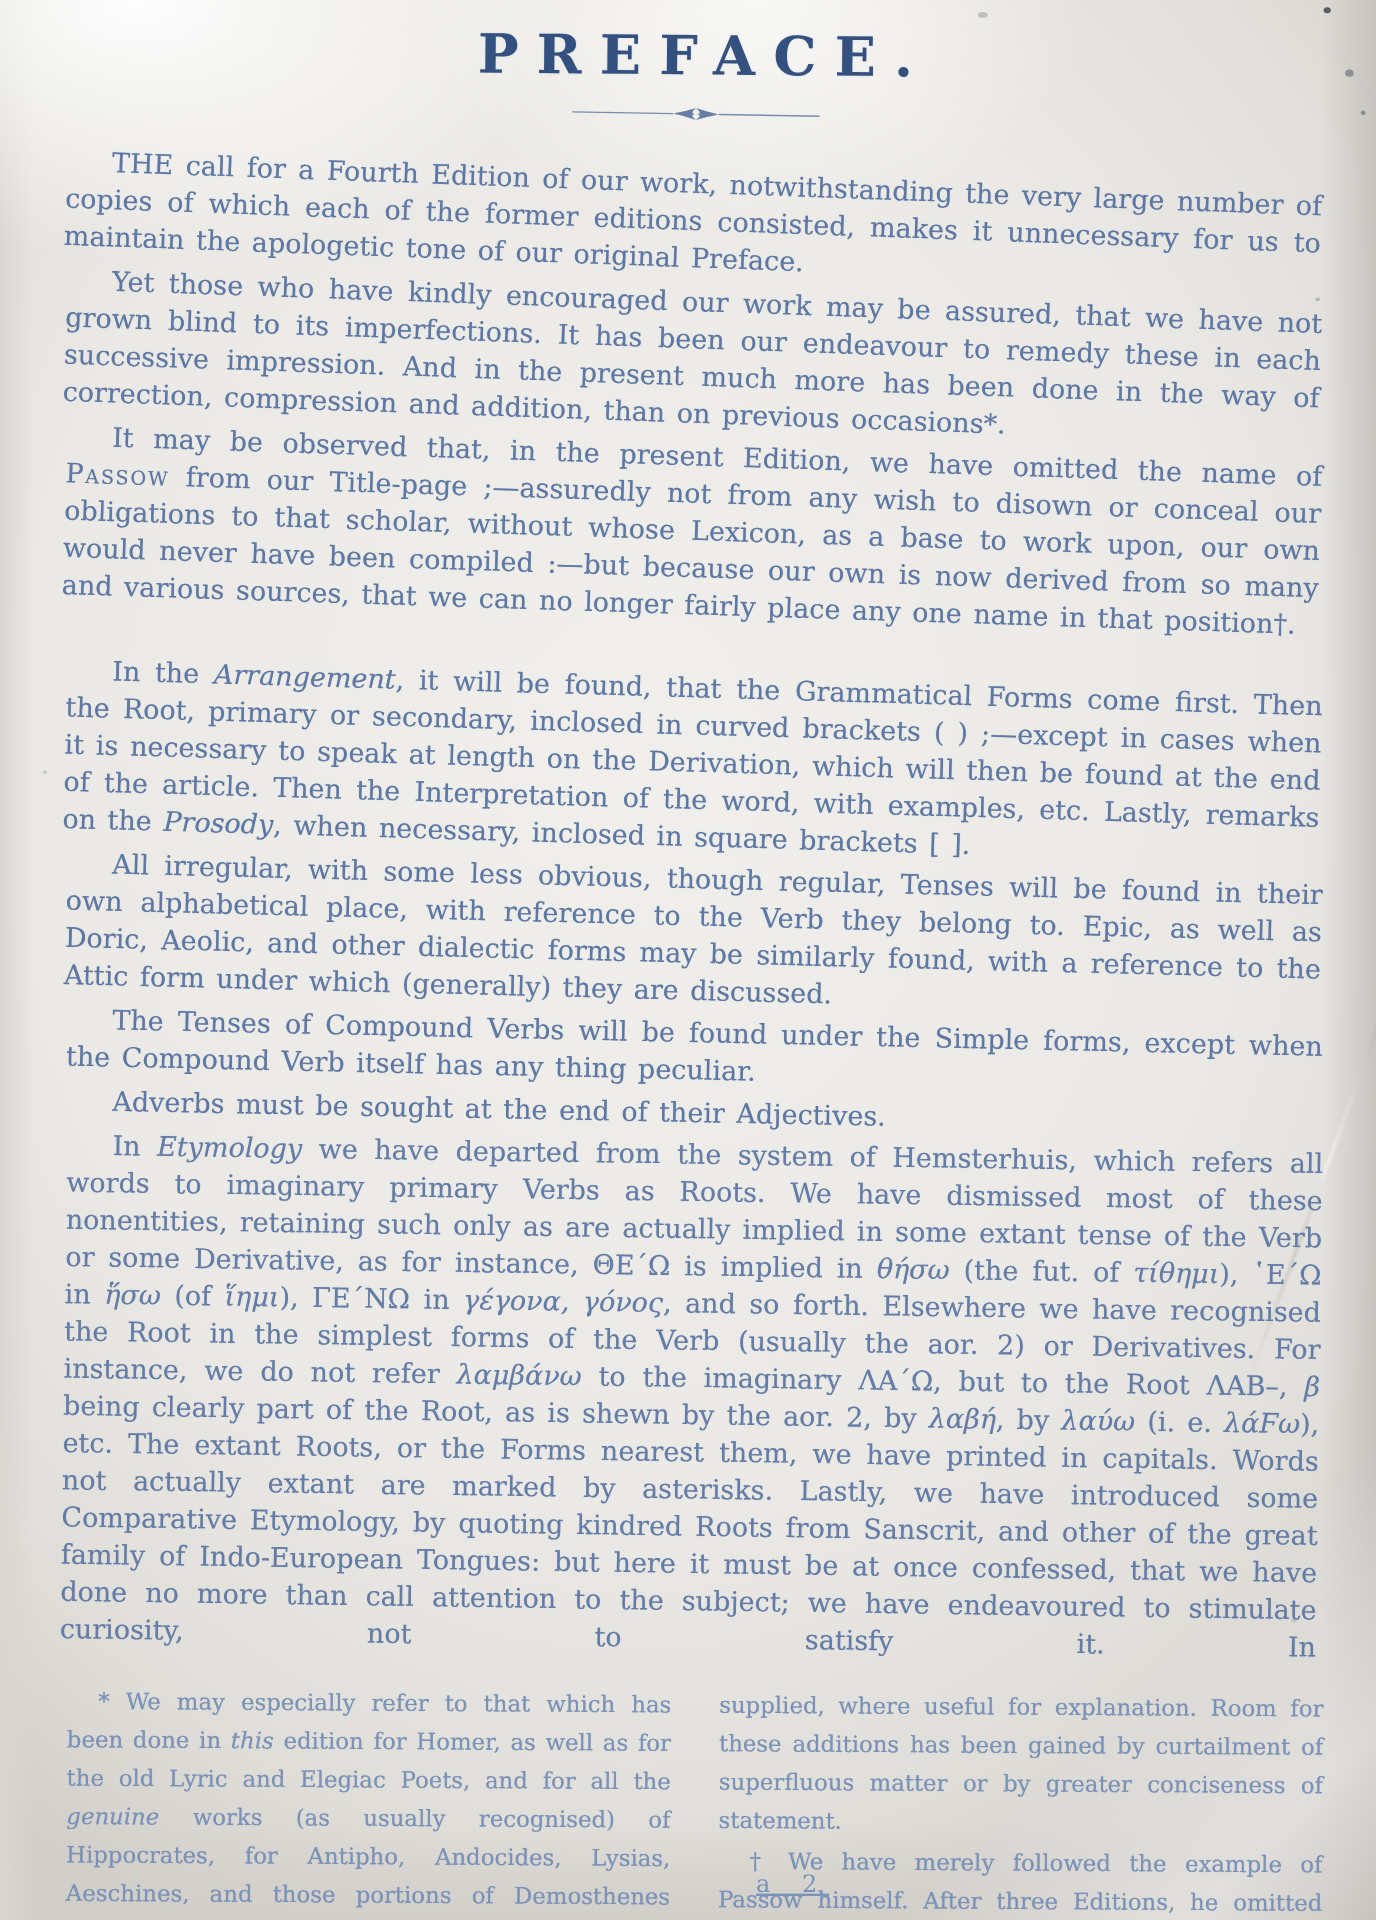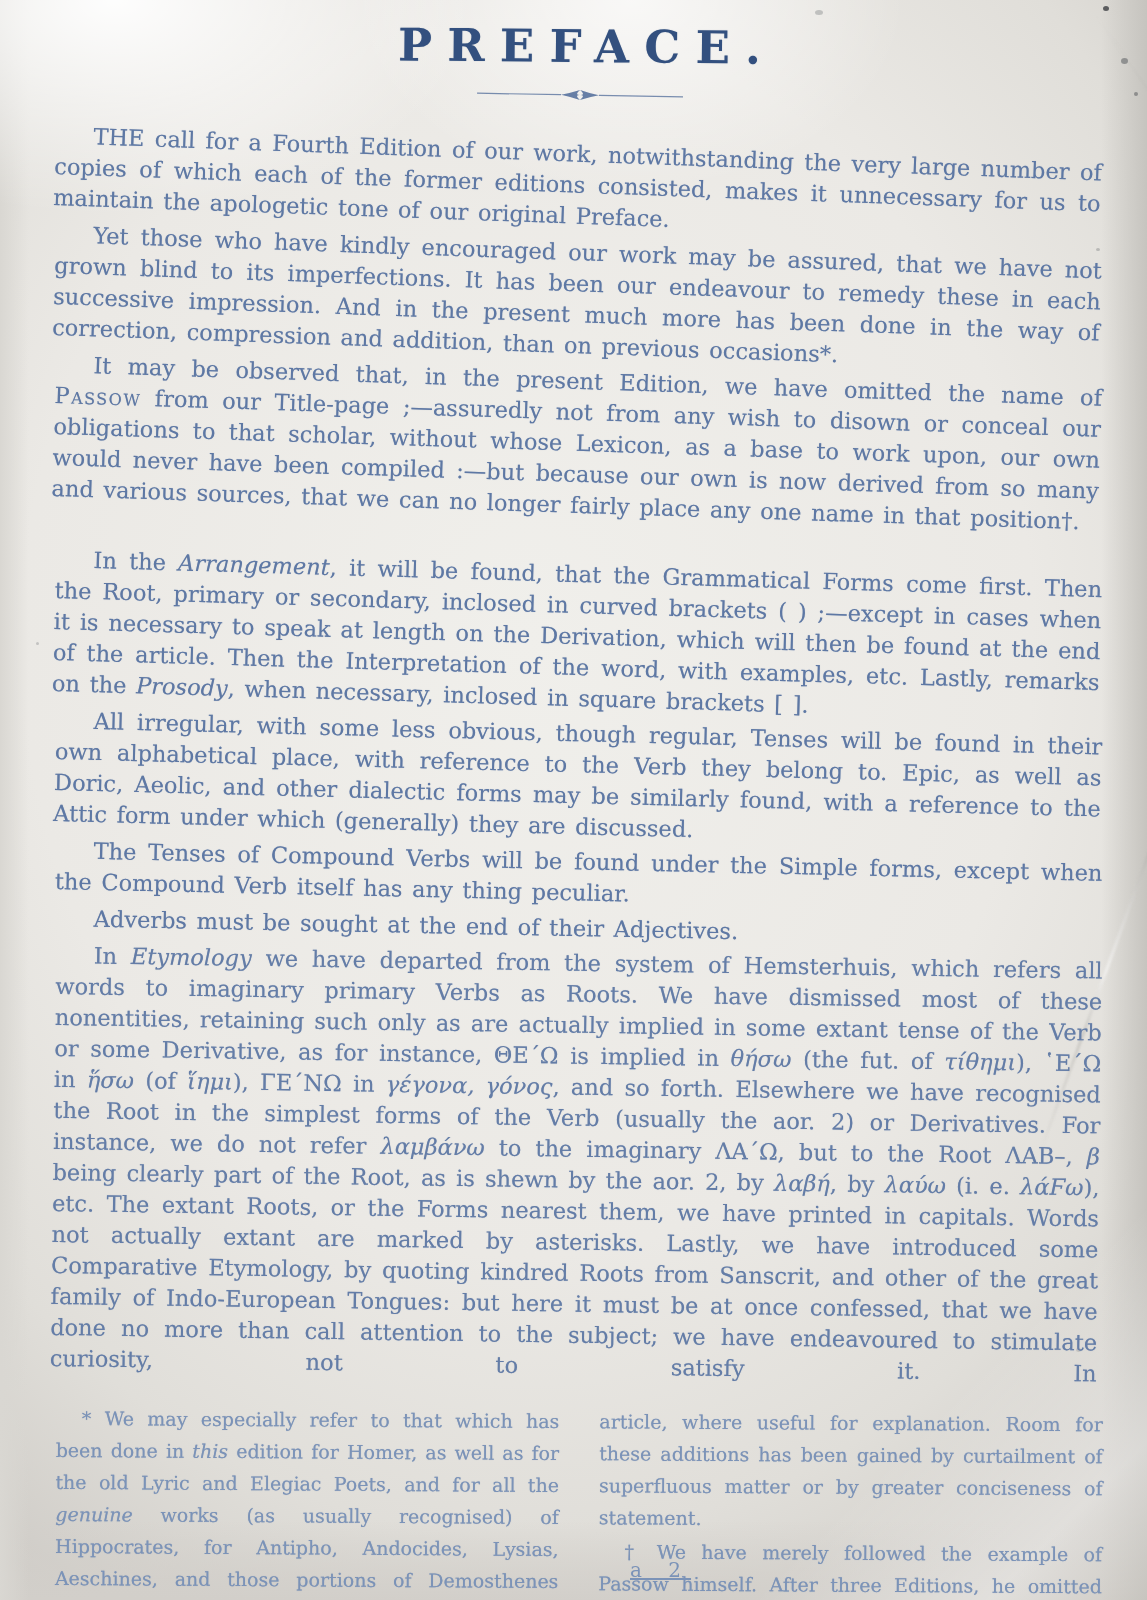--- a/index.html
+++ b/index.html
@@ -163,20 +163,20 @@
         <p class="para"><span>The Tenses of Compound Verbs will be found under the Simple forms, except when the Compound Verb itself has any thing peculiar.</span></p>
         <p class="para"><span>Adverbs must be sought at the end of their Adjectives.</span></p>
         <p class="para runover"><span>In </span><span class="it">Etymology</span><span> we have departed from the system of Hemsterhuis, which refers all words to imaginary primary Verbs as Roots. We have dismissed most of these nonentities, retaining such only as are actually implied in some extant tense of the Verb or some Derivative, as for instance, ΘΕ´Ω is implied in </span><span class="it">θήσω</span><span> (the fut. of </span><span class="it">τίθημι</span><span>), ῾Ε´Ω in </span><span class="it">ἥσω</span><span> (of </span><span class="it">ἵημι</span><span>), ΓΕ´ΝΩ in </span><span class="it">γέγονα, γόνος</span><span>, and so forth. Elsewhere we have recognised the Root in the simplest forms of the Verb (usually the aor. 2) or Derivatives. For instance, we do not refer </span><span class="it">λαμβάνω</span><span> to the imaginary ΛΑ´Ω, but to the Root ΛΑΒ–, </span><span class="it">β</span><span> being clearly part of the Root, as is shewn by the aor. 2, by </span><span class="it">λαβή</span><span>, by </span><span class="it">λαύω</span><span> (i. e. </span><span class="it">λάϜω</span><span>), etc. The extant Roots, or the Forms nearest them, we have printed in capitals. Words not actually extant are marked by asterisks. Lastly, we have introduced some Comparative Etymology, by quoting kindred Roots from Sanscrit, and other of the great family of Indo-European Tongues: but here it must be at once confessed, that we have done no more than call attention to the subject; we have endeavoured to stimulate curiosity, not to satisfy it. In</span></p>
       </div>
 
     <div class="footnotes">
       <div class="fn-col">
           <p class="para runover"><span>* We may especially refer to that which has been done in </span><span class="it">this</span><span> edition for Homer, as well as for the old Lyric and Elegiac Poets, and for all the </span><span class="it">genuine</span><span> works (as usually recognised) of Hippocrates, for Antipho, Andocides, Lysias, Aeschines, and those portions of Demosthenes which are most commonly studied.—The actual words of the Authors have been</span></p>
         </div>
       <div class="fn-col">
-          <p class="para noindent"><span>article, where useful for explanation. Room for these additions has been gained by curtailment of superfluous matter or by greater conciseness of statement.</span></p>
+          <p class="para noindent"><span>supplied, where useful for explanation. Room for these additions has been gained by curtailment of superfluous matter or by greater conciseness of statement.</span></p>
           <p class="para"><span>† We have merely followed the example of Passow himself. After three Editions, he omitted the name of I. G. </span></p>
         </div>
     </div>
   </div>
 
   <div class="signature">a 2</div>
 </div>
 
 </body></html>

